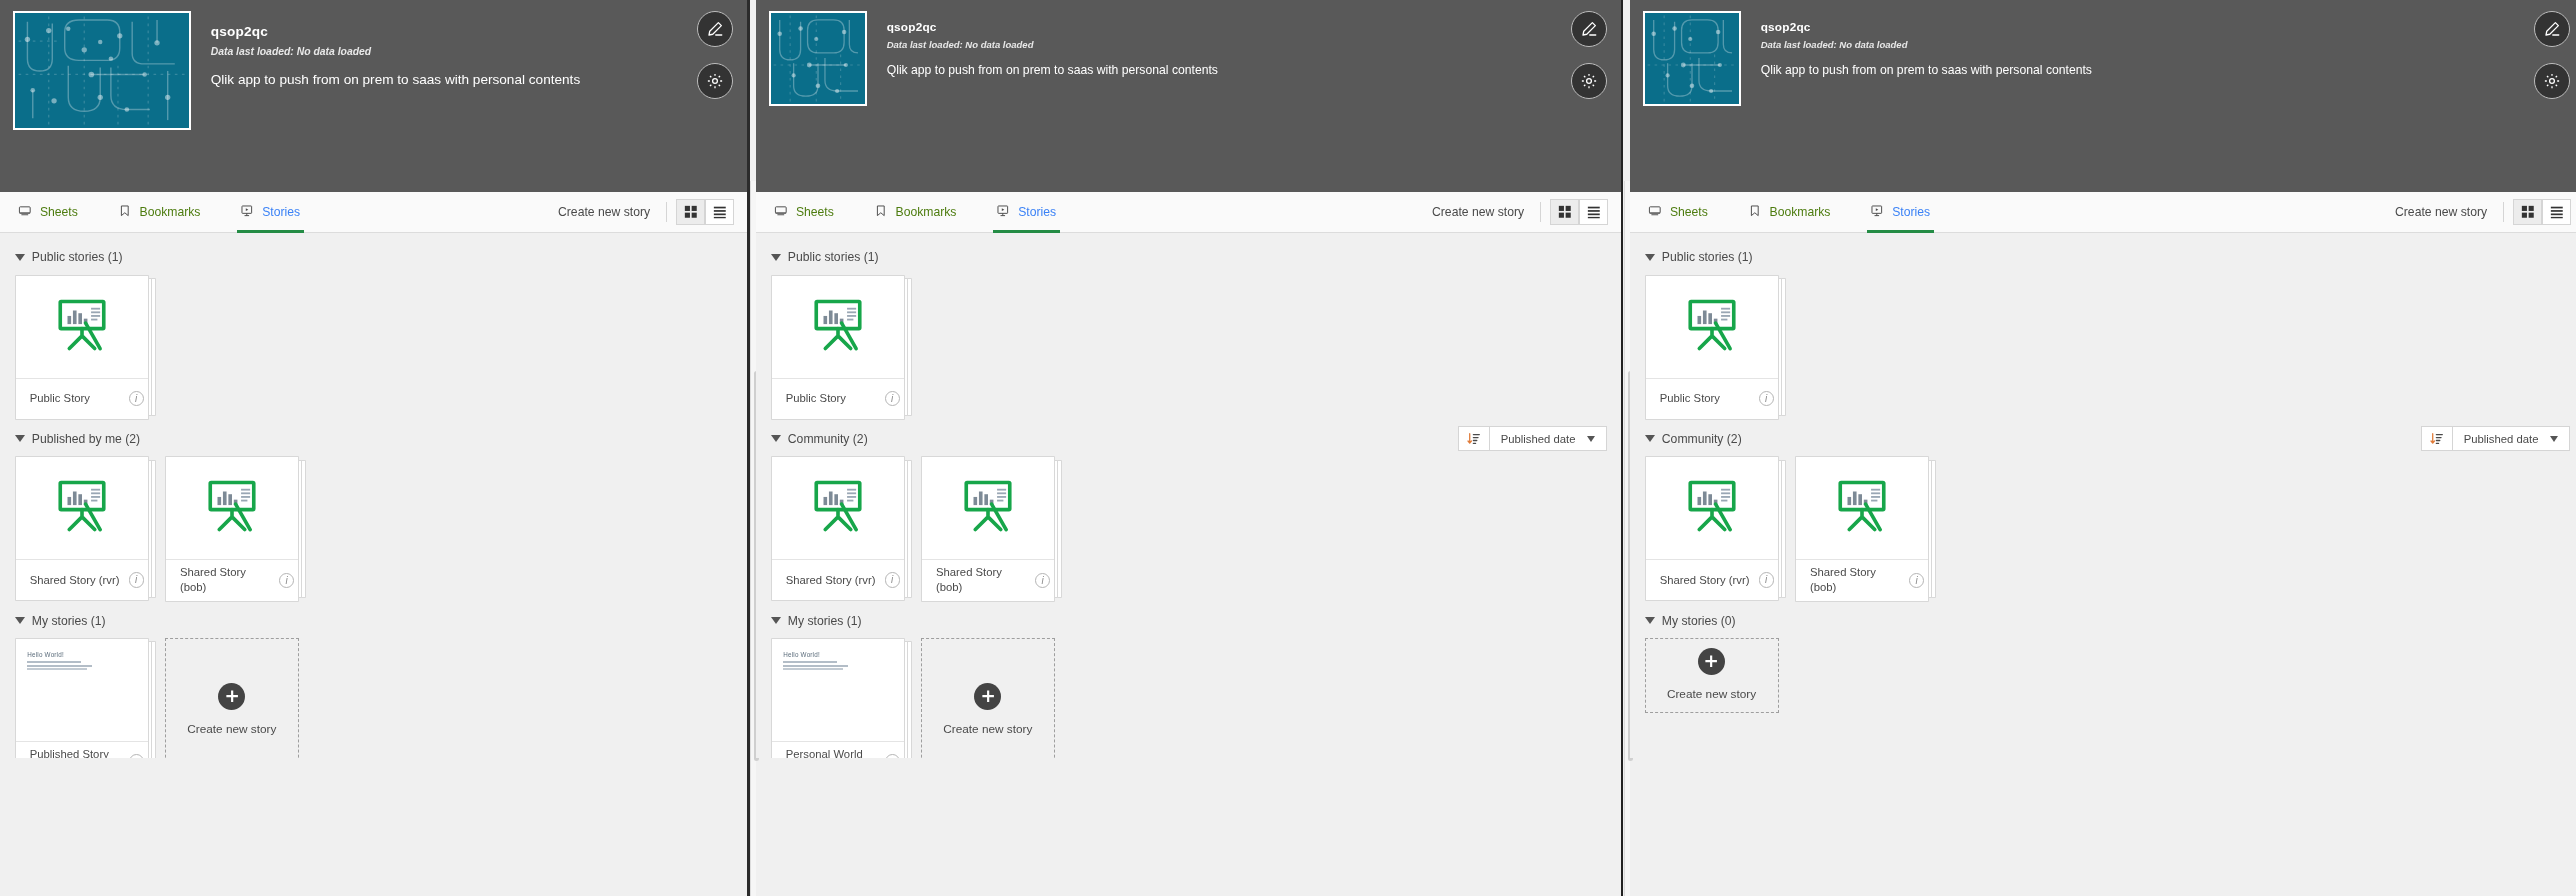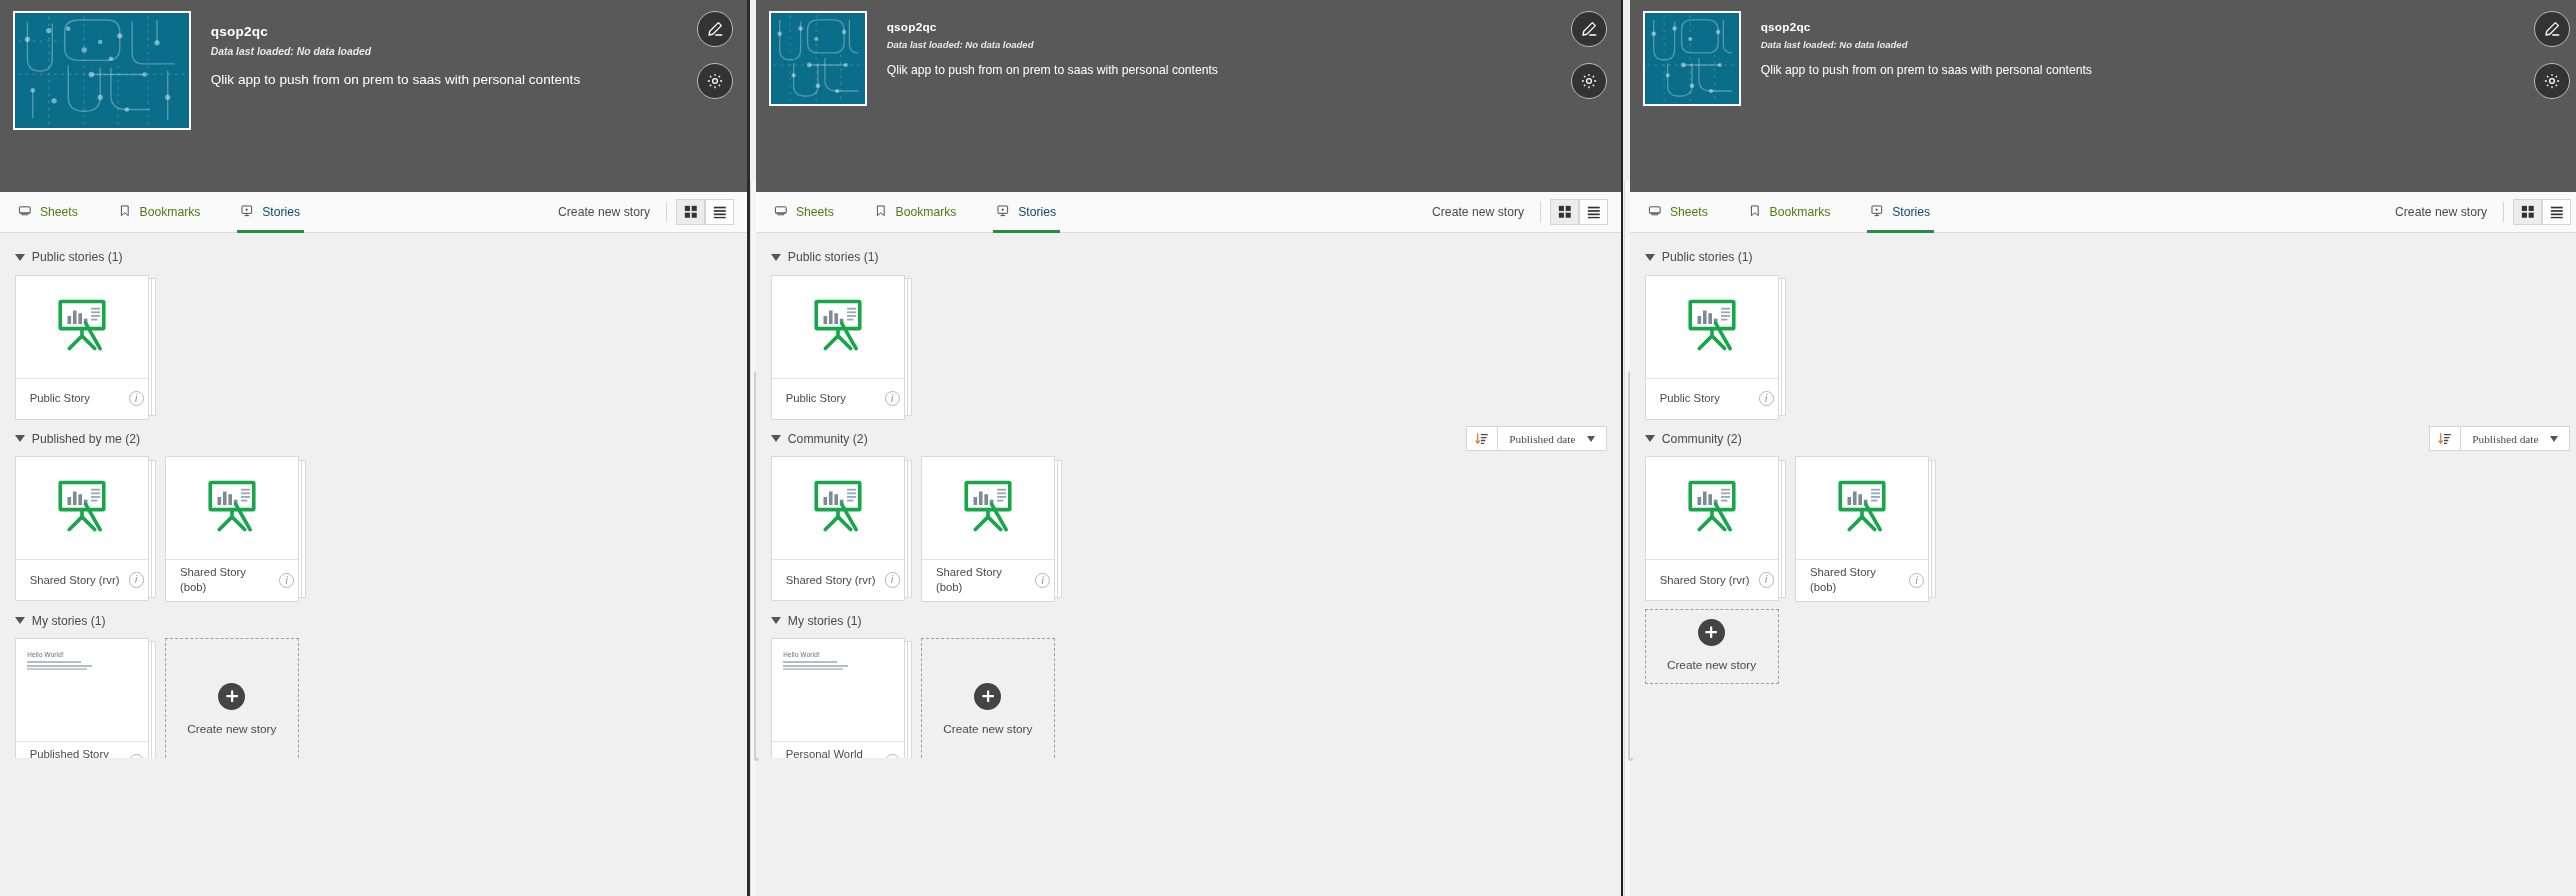--- a/index.html
+++ b/index.html
@@ -47,39 +47,39 @@
                 display:flex; align-items:center; justify-content:center; cursor:pointer; }
   .circle-btn svg { width:18px; height:18px; }
 
   
   .tabbar { flex:0 0 auto; height:41px; background:#fafafa; border-bottom:0.9px solid #dcdcdc;
             display:flex; align-items:center; padding: 0 12.7px 0 14.5px; position:relative; }
   .tabs { display:flex; align-items:stretch; height:41px; }
   .tab { display:flex; align-items:center; gap:8.2px; padding:0 16.3px 0 3.6px; margin-right:20px;
          height:41px; cursor:pointer; color:#4d7c0f; font-size:12.2px; position:relative; }
   .tab svg { width:13.6px; height:13.6px; flex:0 0 auto; }
-  .tab.active { color:#0c4a6e; }
+  .tab.active { color:#3b82f6; }
   .tab.active::after { content:""; position:absolute; left:0; right:12.7px; bottom:0; height:2.7px; background:#248c45; }
   .tabbar-right { margin-left:auto; display:flex; align-items:center; gap:0; }
   .create-link { font-size:12.2px; color:#4a4a4a; cursor:pointer; padding-right:16.3px; }
   .vsep { width:0.9px; height:20px; background:#d5d5d5; margin-right:9px; }
   .viewtoggle { display:flex; }
   .vbtn { width:29px; height:25.4px; border:0.9px solid #d5d5d5; background:#fff;
           display:flex; align-items:center; justify-content:center; cursor:pointer; }
   .vbtn.sel { background:#ececec; }
   .vbtn svg { width:13.6px; height:13.6px; }
 
   
   .content { flex:1 1 auto; overflow:hidden; padding: 12.7px 14.5px 0 14.5px; position:relative; }
   .section { margin-bottom: 7.3px; }
   .sec-head { display:flex; align-items:center; height:23.6px; margin-bottom:5.4px; }
   .caret { width:0;height:0;border-left:5.4px solid transparent;border-right:5.4px solid transparent;
            border-top:7.3px solid #555; margin-right:7.3px; cursor:pointer;}
   .sec-title { font-size:12.2px; color:#4a4a4a; }
-  .sec-right { margin-left:auto; display:flex; align-items:center;font-family:Liberation Serif, serif; }
+  .sec-right { margin-left:auto; display:flex; align-items:center; }
   .sortbox { display:flex; border:0.9px solid #d5d5d5; background:#fff; height:25.4px; align-items:stretch; }
   .sort-icon-btn { width:31px; display:flex;align-items:center;justify-content:center; border-right:0.9px solid #d5d5d5; cursor:pointer;}
   .sort-icon-btn svg{width:13.6px;height:13.6px;}
   .sort-label { display:flex; align-items:center; gap:11px; padding:0 11px; font-size:11.3px; color:#4a4a4a; cursor:pointer; }
   .dncaret { width:0;height:0;border-left:4.5px solid transparent;border-right:4.5px solid transparent;border-top:6.3px solid #555;}
   .cards { display:flex; gap:16.3px; }
 
   
   .card { position:relative; width:134px; }
   .card .stack1, .card .stack2 { position:absolute; top:3.6px; bottom:3.6px; background:#fff;
@@ -859,20 +859,24 @@
                 </div>
                 <div class="cap">
                   <div class="cap-txt">Shared Story (bob)</div>
                   <div class="info-i">i</div>
                 </div>
               </div>
             </div>
           </div>
         </div>
         <div class="section">
+          <div class="sec-head">
+            <div class="caret"></div>
+            <div class="sec-title">My stories (0)</div>
+          </div>
           <div class="cards">
             <div class="newcard">
               <div class="plus">
                 <svg viewBox="0 0 24 24" fill="#fff">
                   <path d="M10.4 3.5h3.2v6.9h6.9v3.2h-6.9v6.9h-3.2v-6.9H3.5v-3.2h6.9z"></path>
                 </svg>
               </div>
               <div class="nlabel">Create new story</div>
             </div>
           </div>

